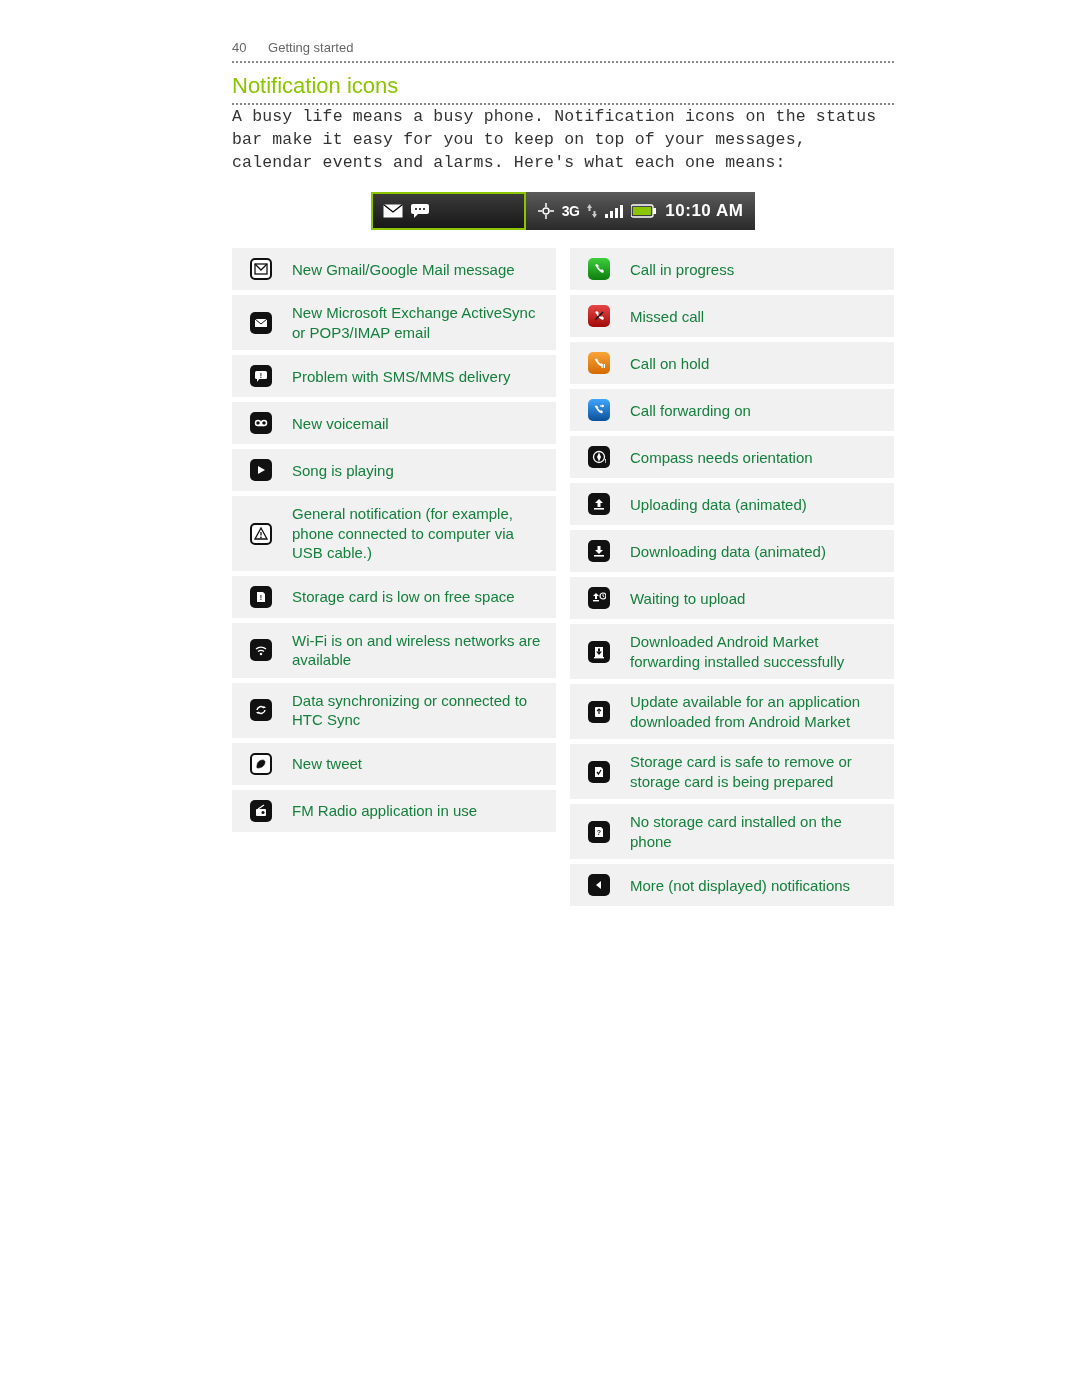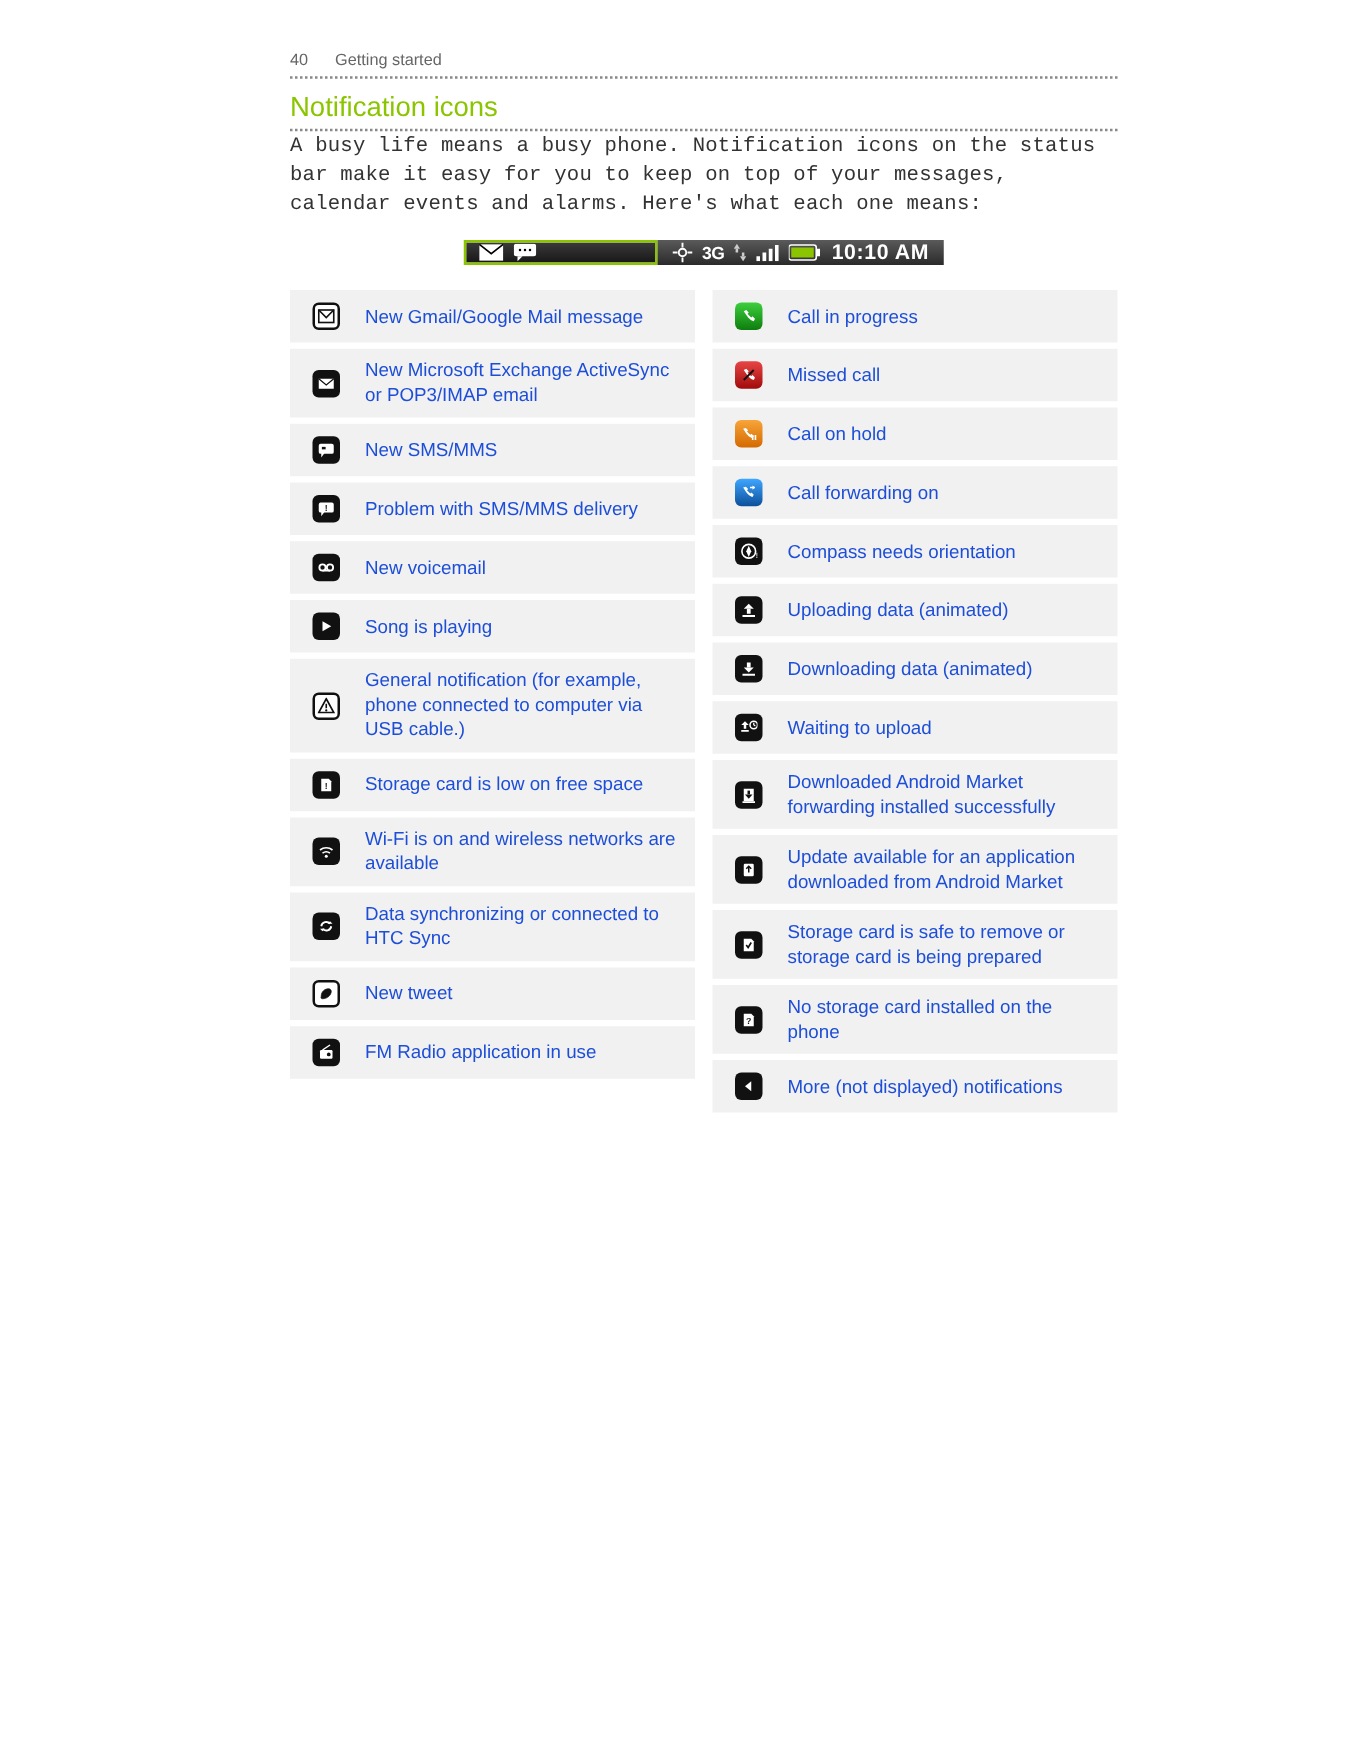--- a/index.html
+++ b/index.html
@@ -39,21 +39,21 @@
     letter-spacing: 0.01em;
     font-family: Liberation Mono, monospace;
   }
 
   
   .statusbar-wrap { text-align: center; margin: 4px 0 18px; }
   .statusbar {
     display: inline-flex;
     border-radius: 4px;
     overflow: visible;
-    height: 20px;
+    height: 38px;
   }
   .sb-left {
     display: flex;
     align-items: center;
     padding: 0 10px;
     gap: 8px;
     border: 2px solid #8bc500;
     background: linear-gradient(#3a3a3a,#181818);
     height: 100%;
     box-sizing: border-box;
@@ -115,21 +115,21 @@
   .ib-white-border { background: #fff; border: 2px solid #111; }
   .ib-green { background: linear-gradient(#3dcf3d,#0e7d0e); }
   .ib-red { background: linear-gradient(#e84545,#a10b0b); }
   .ib-orange { background: linear-gradient(#f7a53a,#d46a00); }
   .ib-blue { background: linear-gradient(#3fa6ff,#0c4f9a); }
   .icon-label {
     flex: 1 1 auto;
     padding-left: 12px;
     font-size: 15px;
     line-height: 1.3;
-    color: #1d4ed8;
+    color: #15803d;
   }
   svg { display: block; }
 </style>
 </head>
 <body>
 
 <div class="page">
 
   <div class="page-header-line">
     <span class="page-number">40</span>
@@ -221,32 +221,20 @@
             </div>
           </div>
           <div class="icon-label">New Microsoft Exchange ActiveSync or POP3/IMAP email</div>
         </div>
         <div class="icon-row">
           <div class="icon-cell">
             <div class="icon-box ib-black">
               <svg width="14" height="14" viewBox="0 0 14 14">
                 <rect x="1" y="2" width="12" height="8" rx="1.5" fill="#fff"></rect>
                 <polygon points="3,9 6,9 3,13" fill="#fff"></polygon>
-                <rect x="3.5" y="4.5" width="3" height="2" fill="#111"></rect>
-              </svg>
-            </div>
-          </div>
-          <div class="icon-label">New SMS/MMS</div>
-        </div>
-        <div class="icon-row">
-          <div class="icon-cell">
-            <div class="icon-box ib-black">
-              <svg width="14" height="14" viewBox="0 0 14 14">
-                <rect x="1" y="2" width="12" height="8" rx="1.5" fill="#fff"></rect>
-                <polygon points="3,9 6,9 3,13" fill="#fff"></polygon>
                 <text x="7" y="8.5" font-size="7" text-anchor="middle" fill="#111" font-family="Arial" font-weight="bold">!</text>
               </svg>
             </div>
           </div>
           <div class="icon-label">Problem with SMS/MMS delivery</div>
         </div>
         <div class="icon-row">
           <div class="icon-cell">
             <div class="icon-box ib-black">
               <svg width="14" height="14" viewBox="0 0 14 14">

